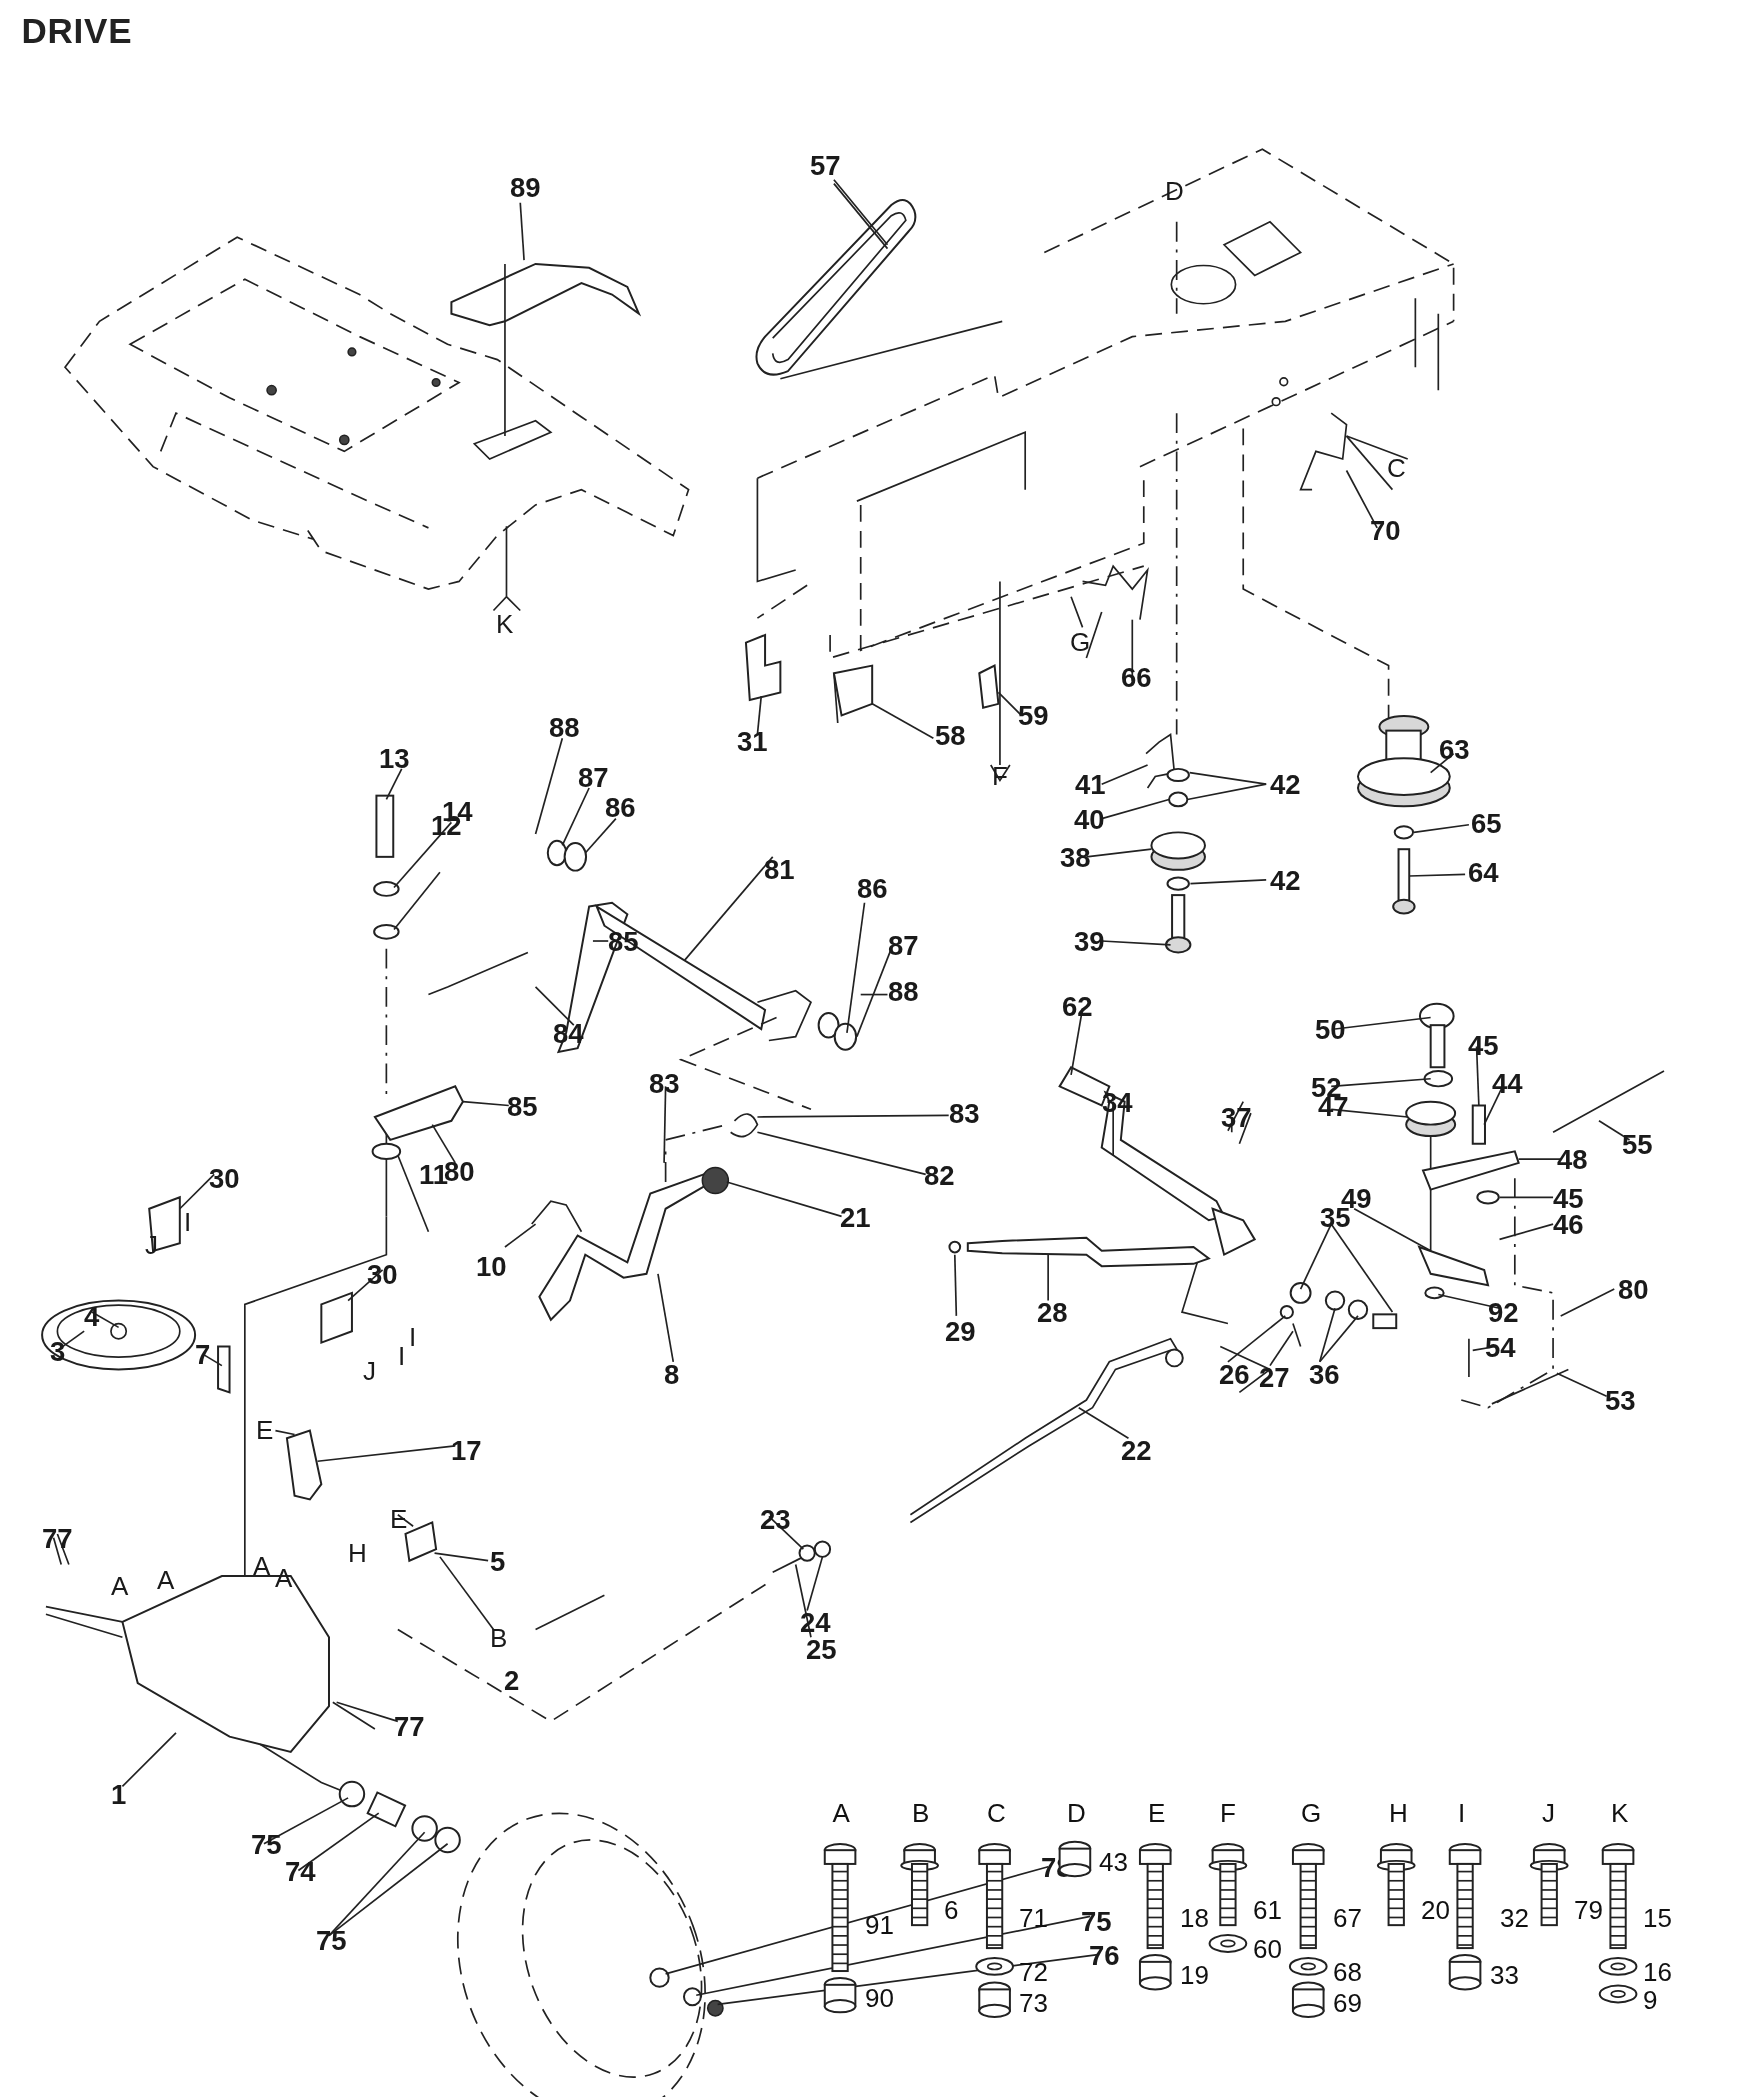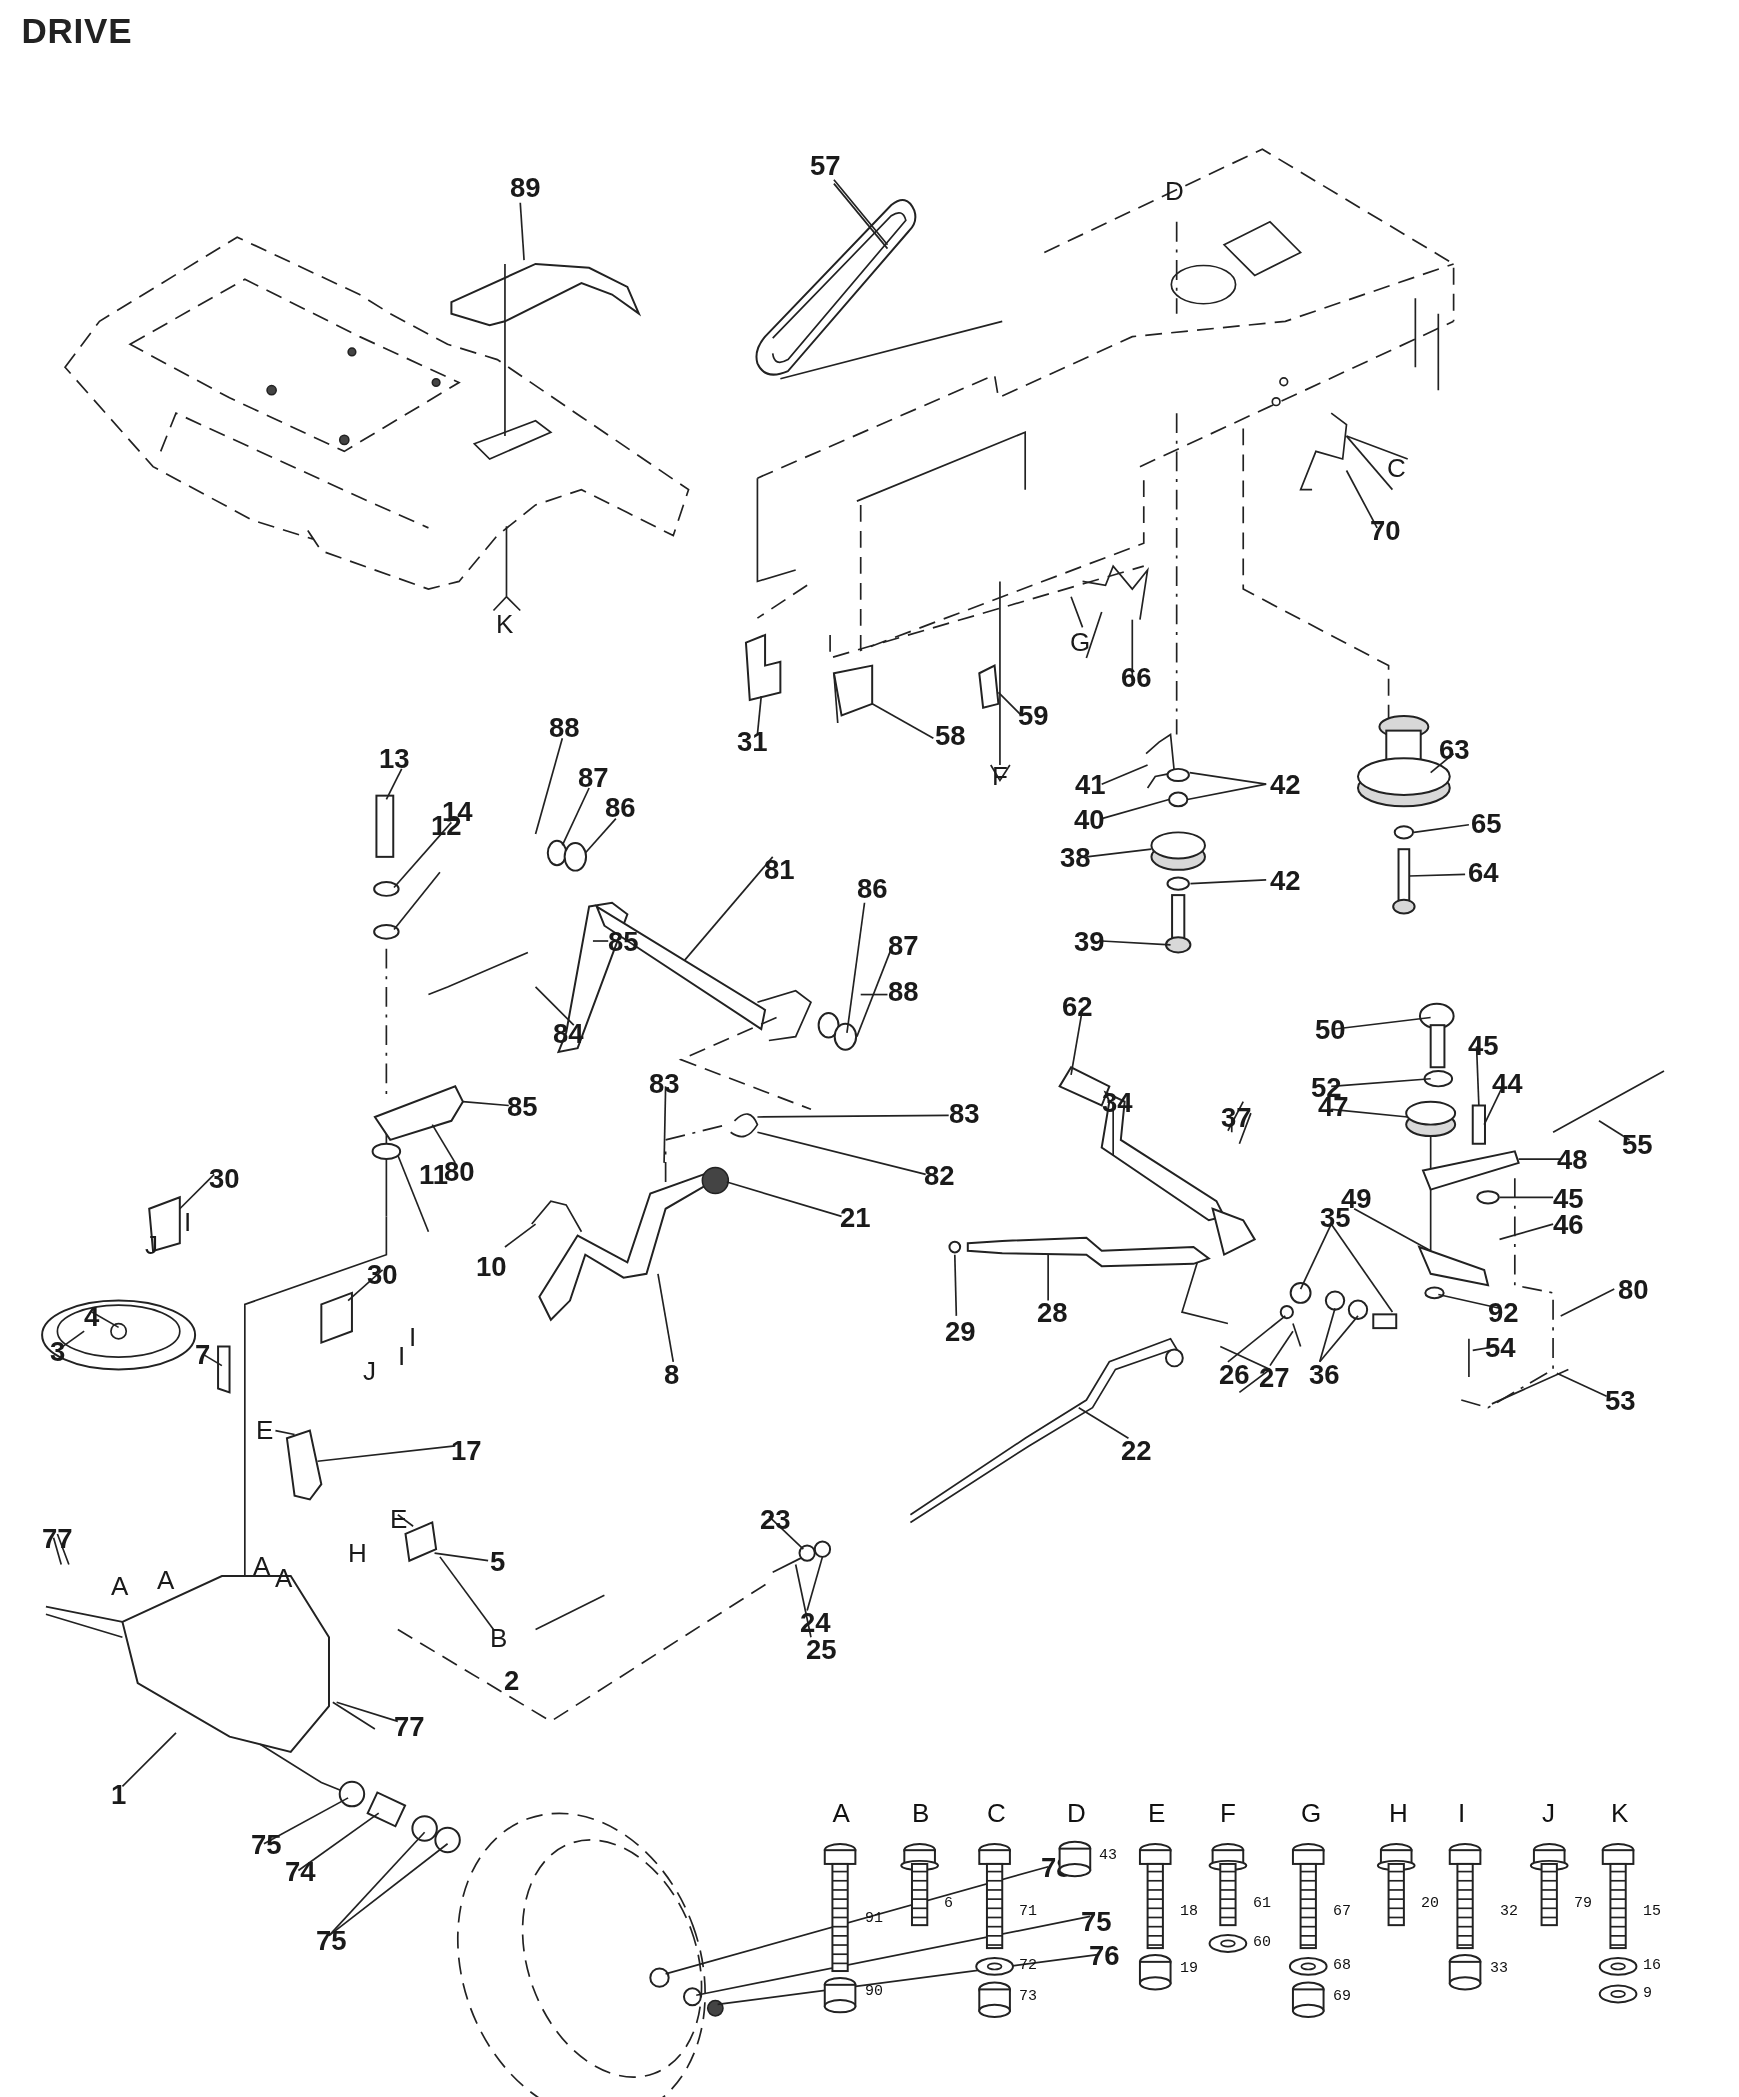--- a/index.html
+++ b/index.html
@@ -4,21 +4,21 @@
 <style>
   html, body { margin:0; padding:0; background:#ffffff; }
   body { width:1739px; height:2097px; position:relative; overflow:hidden; font-family:"Liberation Sans", sans-serif; color:#111; }
   #page-title { position:absolute; left:21.4px; top:10.7px; font-size:35px; font-weight:bold; letter-spacing:0.8px; color:#222; }
   #diagram { position:absolute; left:0; top:0; width:1739px; height:2097px; }
   .lbl { position:absolute; font-family:"Liberation Sans", sans-serif; font-size:27.5px; color:#1a1a1a; line-height:1; white-space:nowrap; }
   .lbl.bold { font-weight:bold; }
   .lbl.letter { font-size:26px; font-weight:normal; }
   #legend { position:absolute; left:811px; top:1798px; width:918px; height:291px; }
   .leg-letter { position:absolute; font-size:26px; top:0; }
-  .leg-num { position:absolute; font-size:15px;font-family:Liberation Mono, monospace; }
+  .leg-num { position:absolute; font-size:26px; }
   svg .ln { stroke:#222; stroke-width:2.2; fill:none; }
   svg .dash { stroke:#222; stroke-width:2.2; fill:none; stroke-dasharray:22 12; }
   svg .dashdot { stroke:#222; stroke-width:2.2; fill:none; stroke-dasharray:26 10 4 10; }
   svg .part { stroke:#222; stroke-width:2.6; fill:#fff; }
   svg .partfill { stroke:#222; stroke-width:2.6; fill:#d8d8d8; }
   svg .dark { stroke:#222; stroke-width:2; fill:#444; }
 </style>
 </head>
 <body>
 

